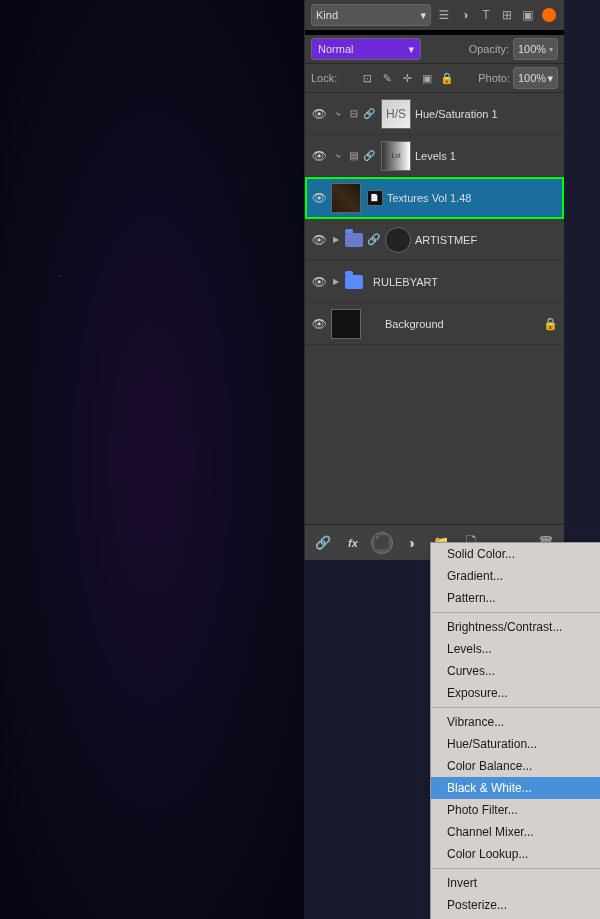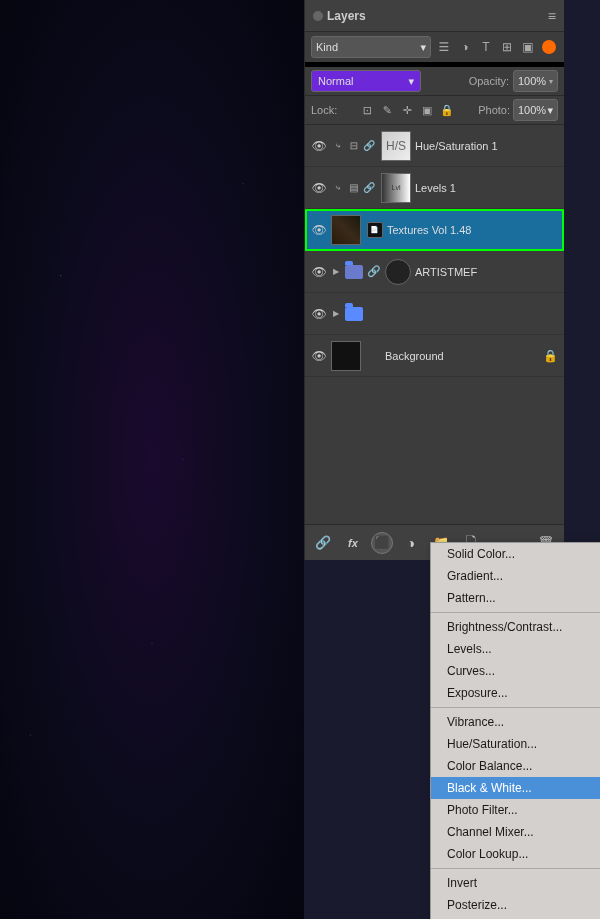--- a/index.html
+++ b/index.html
@@ -440,27 +440,20 @@
       margin: 3px 0;
     }
   </style>
 </head>
 <body>
 
 <div class="canvas-bg"></div>
 
 <div class="layers-panel">
 
-  <div class="panel-header">
-    <div class="panel-header-left">
-      <div class="panel-close-btn"></div>
-      <span class="panel-title">Layers</span>
-    </div>
-    <span class="panel-menu-btn">≡</span>
-  </div>
 
   <div class="filter-bar">
     <div class="filter-select">
       <span>Kind</span>
       <span>▾</span>
     </div>
     <div class="filter-icons">
       <div class="filter-icon">☰</div>
       <div class="filter-icon">◑</div>
       <div class="filter-icon">T</div>
@@ -546,20 +539,21 @@
       <div class="layer-thumbnail" style="background:#222; border-radius:50%; width:26px; height:26px;">
       </div>
       <span class="layer-name">ARTISTMEF</span>
     </div>
 
     <div class="layer-item">
       <div class="layer-visibility">👁</div>
       <div class="folder-arrow">▶</div>
       <div class="folder-icon" style="background:#5a8aff; width:18px; height:14px; border-radius:2px; flex-shrink:0;">
       </div>
+      <span class="layer-name" style="margin-left:6px;">RULEBYART</span>
     </div>
 
     <div class="layer-item">
       <div class="layer-visibility">👁</div>
       <div class="layer-thumbnail black-bg" style="background:#111;"></div>
       <span class="layer-name" style="margin-left:20px;">Background</span>
       <span class="layer-lock-icon">🔒</span>
     </div>
 
   </div>

